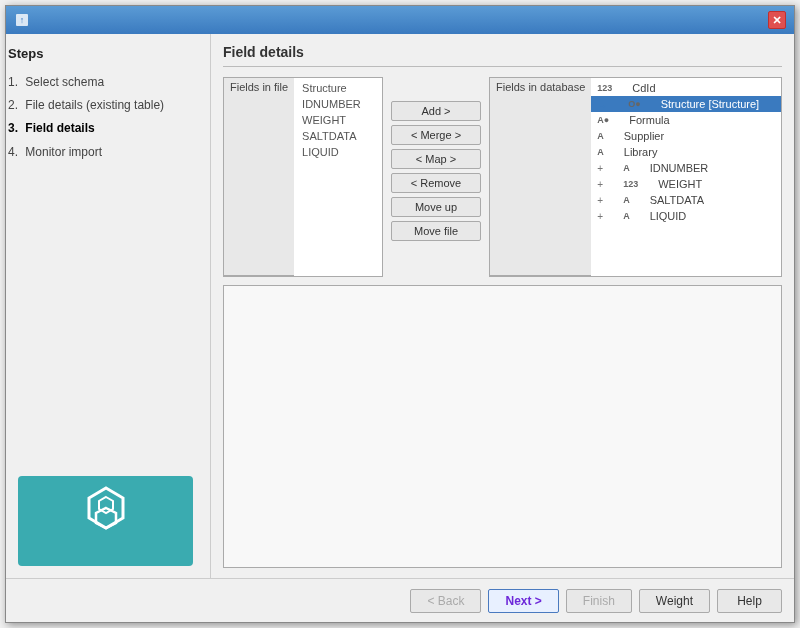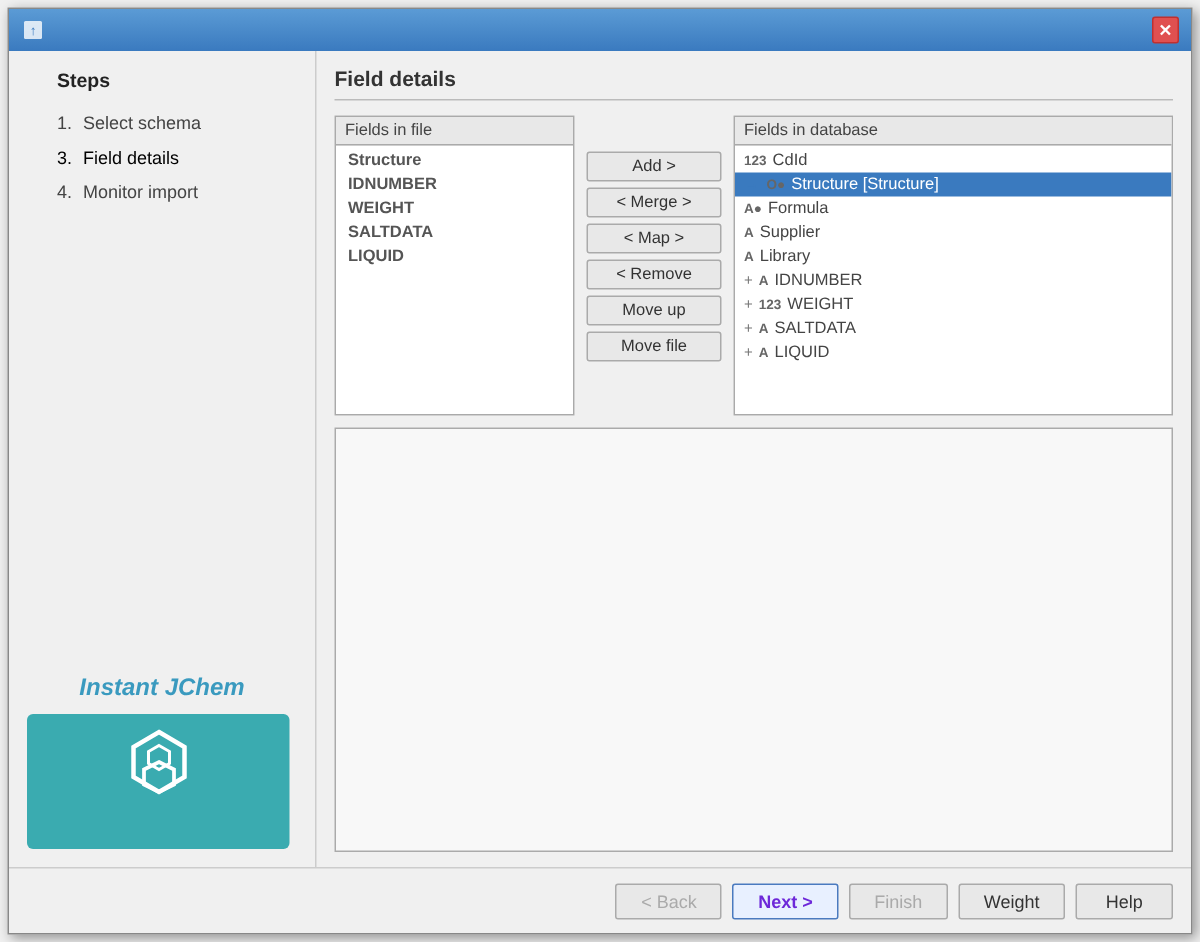--- a/index.html
+++ b/index.html
@@ -77,21 +77,21 @@
     .sidebar {
       width: 205px;
       background: #f0f0f0;
       border-right: 1px solid #ccc;
       display: flex;
       flex-direction: column;
       flex-shrink: 0;
     }
 
     .sidebar-steps {
-      padding: 12px 32px;
+      padding: 12px 2px;
       flex: 1;
     }
 
     .sidebar-steps h3 {
       font-size: 13px;
       font-weight: bold;
       margin-bottom: 10px;
       color: #222;
     }
 
@@ -101,21 +101,21 @@
     }
 
     .step-list li {
       padding: 2px 0;
       color: #444;
       font-size: 12px;
       line-height: 1.6;
     }
 
     .step-list li.active {
-      font-weight: normal;
+      font-weight: bold;
       color: #000;
     }
 
     .step-list li span.num {
       margin-right: 4px;
     }
 
     .sidebar-branding {
       padding: 12px;
       text-align: center;
@@ -168,21 +168,21 @@
       gap: 8px;
       height: 200px;
       flex-shrink: 0;
     }
 
     
     .fields-box {
       border: 1px solid #aaa;
       background: white;
       display: flex;
-      flex-direction: column;
+      flex-direction: row;
     }
 
     .fields-box-header {
       background: #e8e8e8;
       padding: 3px 6px;
       font-size: 11px;
       color: #444;
       border-bottom: 1px solid #aaa;
     }
 
@@ -190,21 +190,20 @@
       flex: 1;
       overflow-y: auto;
       padding: 2px 0;
     }
 
     .field-item {
       padding: 2px 8px;
       font-size: 11px;
       color: #555;
       cursor: default;
-      font-weight: bold;
     }
 
     .fields-in-file {
       width: 160px;
     }
 
     
     .mapping-buttons {
       display: flex;
       flex-direction: column;
@@ -236,21 +235,21 @@
     .fields-in-db {
       flex: 1;
     }
 
     .db-field-item {
       padding: 2px 6px;
       font-size: 11px;
       color: #444;
       display: flex;
       align-items: center;
-      gap: 4px;
+      gap: 20px;
       cursor: default;
     }
 
     .db-field-item.selected {
       background: #3a7abf;
       color: white;
     }
 
     .field-type-badge {
       font-size: 9px;
@@ -359,33 +358,36 @@
   <div class="main-content">
 
     <div class="sidebar">
       <div class="sidebar-steps">
         <h3>Steps</h3>
         <ol class="step-list">
           <li>
             <span class="num">1.</span>
             <span>Select schema</span>
           </li>
+          <li>
+            <span class="num">2.</span>
+            <span>File details (existing table)</span>
+          </li>
           <li class="active">
             <span class="num">3.</span>
             <span>Field details</span>
           </li>
           <li>
             <span class="num">4.</span>
             <span>Monitor import</span>
           </li>
         </ol>
       </div>
 
       <div class="sidebar-branding">
-        <div class="branding-text">Instant JChem</div>
         <div class="branding-logo">
           <div class="hex-icon">
             <svg width="70" height="70" viewBox="0 0 70 70">
 
               <polygon points="35,5 52,15 52,35 35,45 18,35 18,15" fill="none" stroke="white" stroke-width="3"></polygon>
               <polygon points="35,25 45,30 45,40 35,45 25,40 25,30" fill="none" stroke="white" stroke-width="2.5"></polygon>
               <polygon points="35,14 42,18 42,26 35,30 28,26 28,18" fill="none" stroke="white" stroke-width="2"></polygon>
             </svg>
           </div>
         </div>

